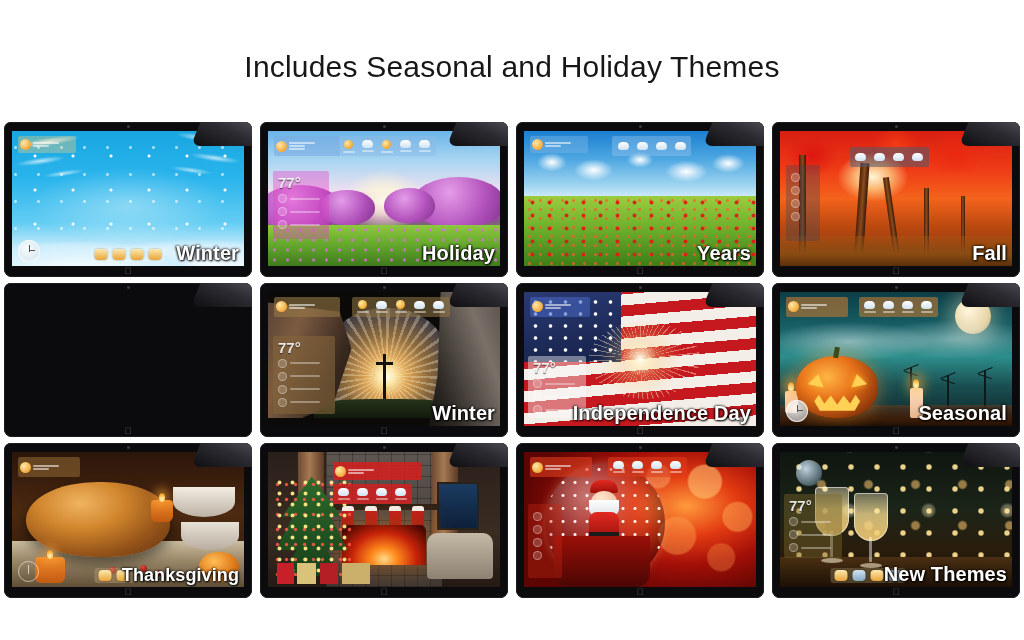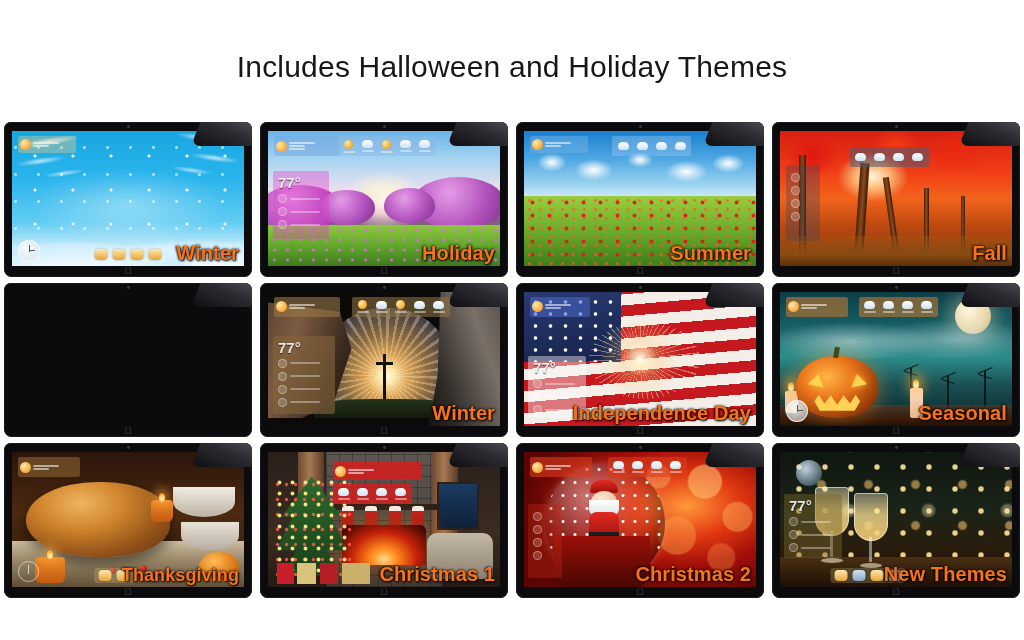--- a/index.html
+++ b/index.html
@@ -83,21 +83,21 @@
     position: relative;
     width: 100%; height: 100%;
     overflow: hidden;
     background: #111;
   }
 
   
   .theme-label {
     position: absolute;
     right: 5px; bottom: 1px;
-    color: #f97316;
+    color: #ffffff;
     font-size: 20px;
     font-weight: bold;
     letter-spacing: .1px;
     text-shadow: 0 0 3px rgba(0,0,0,.85), 1px 1px 2px rgba(0,0,0,.9), -1px 0 2px rgba(0,0,0,.7);
     white-space: nowrap;
     z-index: 40;
   }
   .theme-label.tight { font-size: 18px; }
 
   
@@ -595,21 +595,21 @@
   .sparkle i {
     position:absolute; left:2.5px; top:2.5px; width:4px; height:4px;
     background:#fff; border-radius:50%;
   }
 </style>
 </head>
 <body>
 
 <div class="page">
 
-  <h1 class="page-title">Includes Halloween and Holiday Themes</h1>
+  <h1 class="page-title">Includes Seasonal and Holiday Themes</h1>
 
   <div class="theme-grid">
 
     <div class="tile">
       <div class="monitor">
         <span class="cam-dot"></span>
         <span class="apple-mark"></span>
         <div class="screen">
           <div class="sc sc-winter">
             <div class="frost l"></div>
@@ -722,21 +722,21 @@
             <span class="cell">
                 <span class="ic"></span>
               </span>
             <span class="cell">
                 <span class="ic"></span>
               </span>
             <span class="cell">
                 <span class="ic"></span>
               </span>
           </div>
-          <div class="theme-label">Summer</div>
+          <div class="theme-label">Years</div>
         </div>
       </div>
     </div>
 
     <div class="tile">
       <div class="monitor">
         <span class="cam-dot"></span>
         <span class="apple-mark"></span>
         <div class="screen">
           <div class="sc sc-fall">
@@ -1019,21 +1019,20 @@
               </span>
             <span class="cell">
                 <span class="ic"></span>
                 <span class="lbl"></span>
               </span>
             <span class="cell">
                 <span class="ic"></span>
                 <span class="lbl"></span>
               </span>
           </div>
-          <div class="theme-label">Christmas 1</div>
         </div>
       </div>
     </div>
 
     <div class="tile">
       <div class="monitor">
         <span class="cam-dot"></span>
         <span class="apple-mark"></span>
         <div class="screen">
           <div class="sc sc-xmas2">
@@ -1083,21 +1082,20 @@
             <div class="row">
                 <span class="dr"></span>
               </div>
             <div class="row">
                 <span class="dr"></span>
               </div>
             <div class="row">
                 <span class="dr"></span>
               </div>
           </div>
-          <div class="theme-label">Christmas 2</div>
         </div>
       </div>
     </div>
 
     <div class="tile">
       <div class="monitor">
         <span class="cam-dot"></span>
         <span class="apple-mark"></span>
         <div class="screen">
           <div class="sc sc-newyear">

